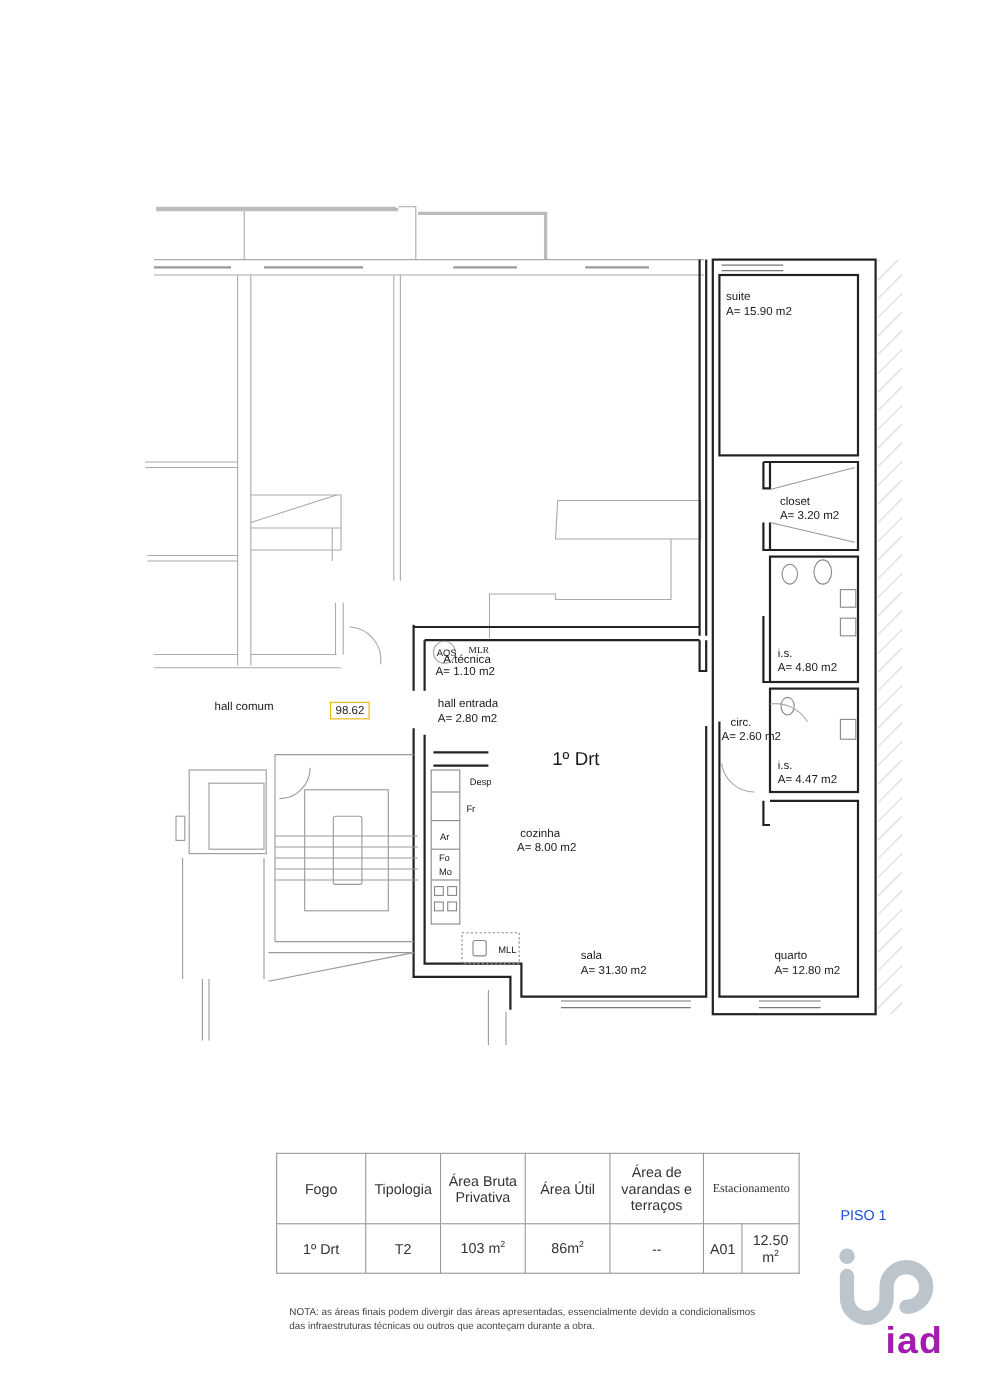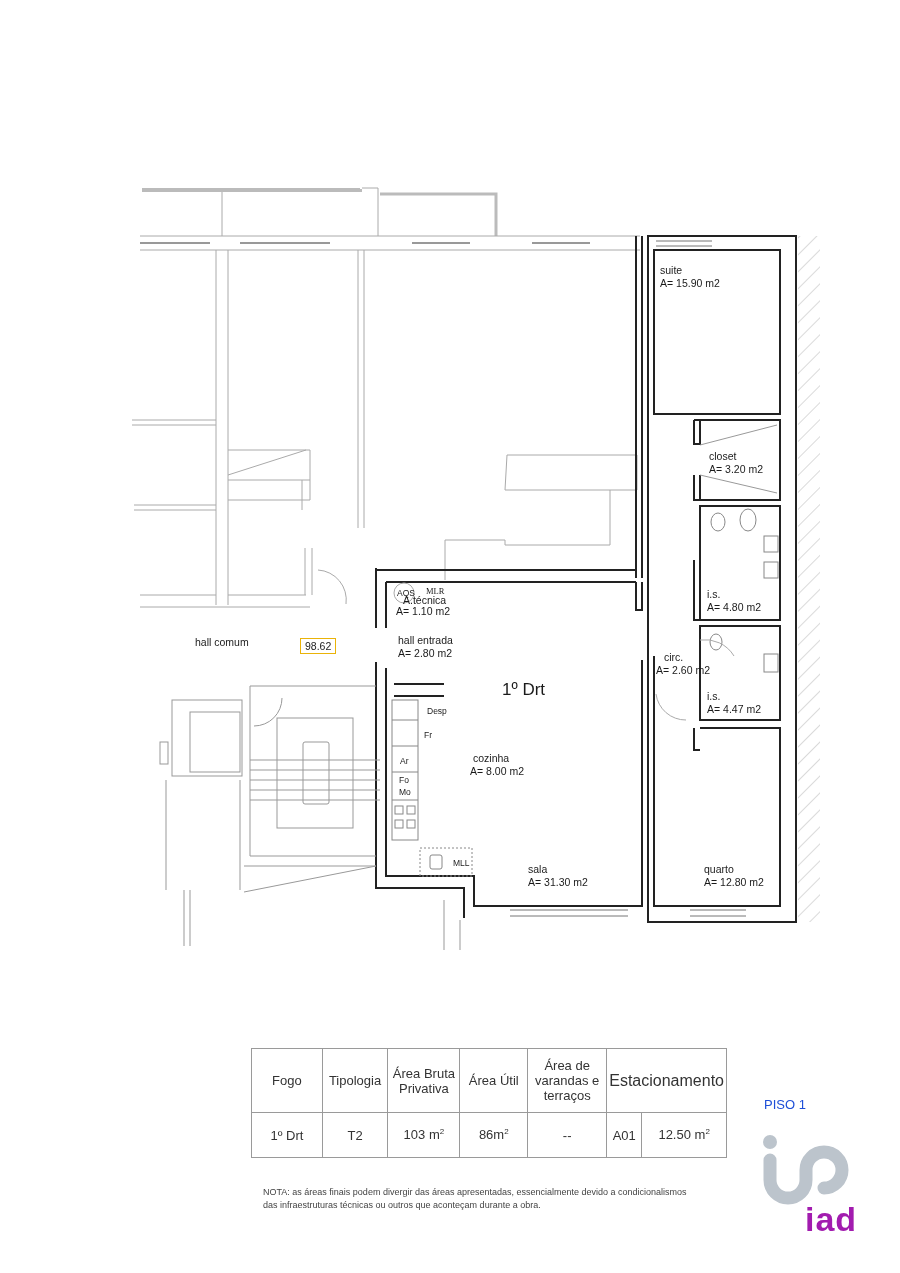--- a/index.html
+++ b/index.html
@@ -5,21 +5,21 @@
     html, body { margin: 0; padding: 0; background: #ffffff; }
     body { width: 900px; height: 1273px; position: relative; overflow: hidden;
            font-family: "Liberation Sans", sans-serif; color: #222; }
     #plan { position: absolute; left: 0; top: 0; width: 900px; height: 1000px; }
     .lbl { position: absolute; font-size: 10.5px; line-height: 13px; color: #1a1a1a; white-space: nowrap; }
     .lbl.big { font-size: 17px; line-height: 20px; }
     .lbl.small { font-size: 8.5px; line-height: 10px; }
     .tag-box { position: absolute; border: 1px solid #eab308; font-size: 10.5px; padding: 1px 4px; background:#fff; }
     table.units { position: absolute; left: 251px; top: 1048px; border-collapse: collapse; width: 476px; height: 110px; }
     table.units td { border: 1px solid #9a9a9a; text-align: center; font-size: 13px; color: #333; padding: 0 2px; }
-    table.units td.hsmall { font-size: 16px; }
+    table.units td.hsmall { font-size: 11px; font-family: Liberation Serif, serif; }
     table.units tr.head { height: 64px; }
     table.units tr.row { height: 45px; }
     sup { font-size: 8px; }
     .piso { position: absolute; left: 764px; top: 1097px; font-size: 13px; color: #1d4ed8; }
     .nota { position: absolute; left: 263px; top: 1186px; font-size: 9px; line-height: 12.5px; color: #444; width: 440px; }
     .logo { position: absolute; left: 760px; top: 1130px; width: 110px; height: 115px; }
     .logo-text { position: absolute; left: 805px; top: 1200px; font-size: 34px; font-weight: bold; color: #a21caf; letter-spacing: 1px; }
   </style>
 </head>
 <body>

